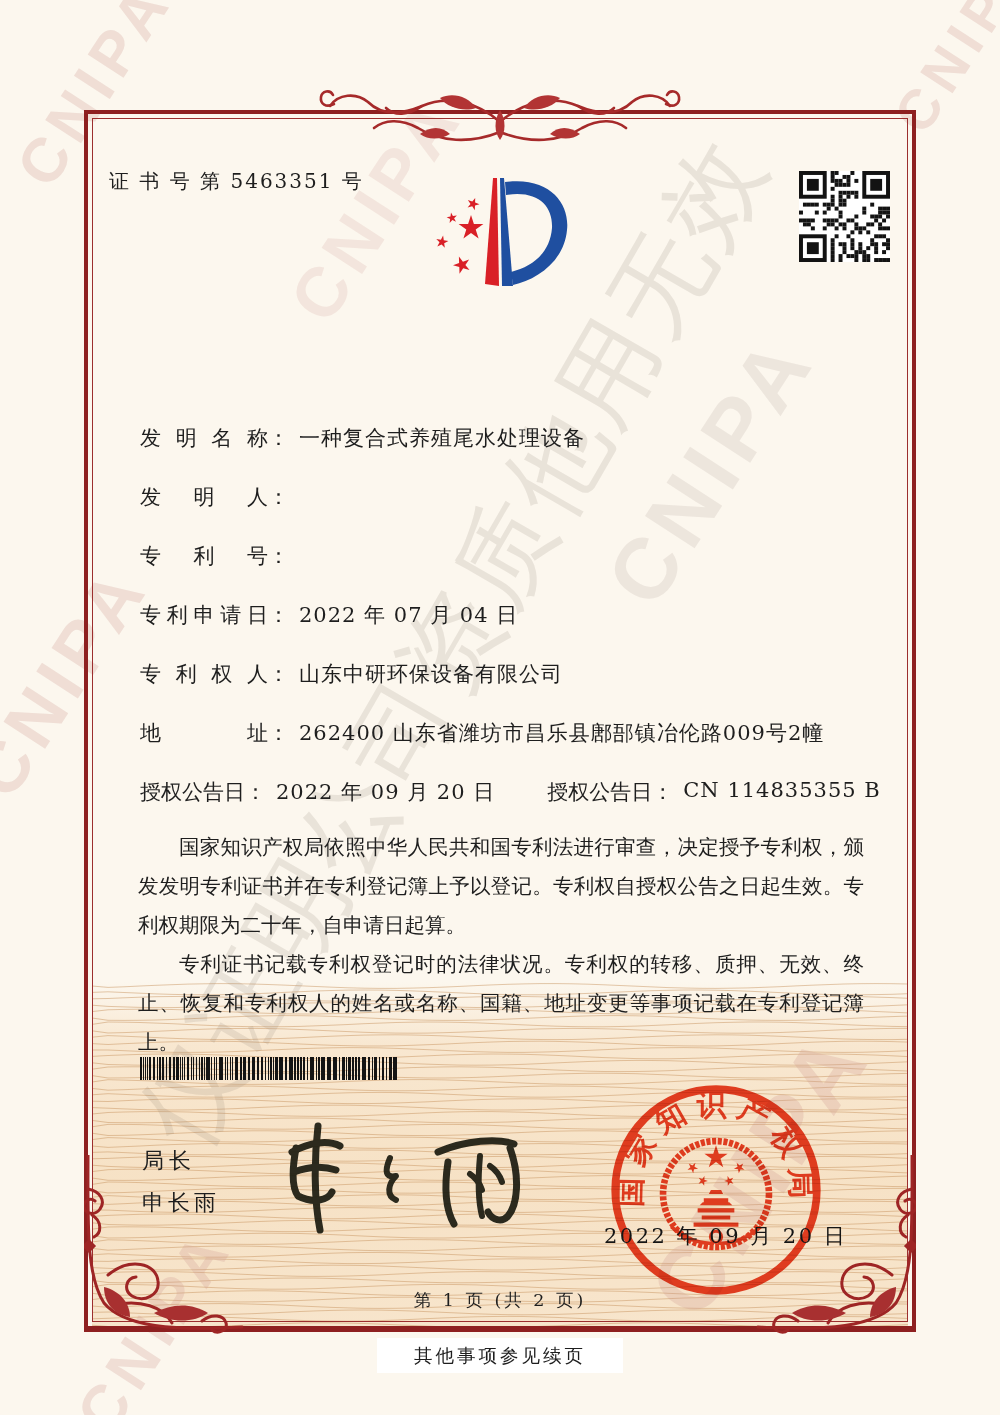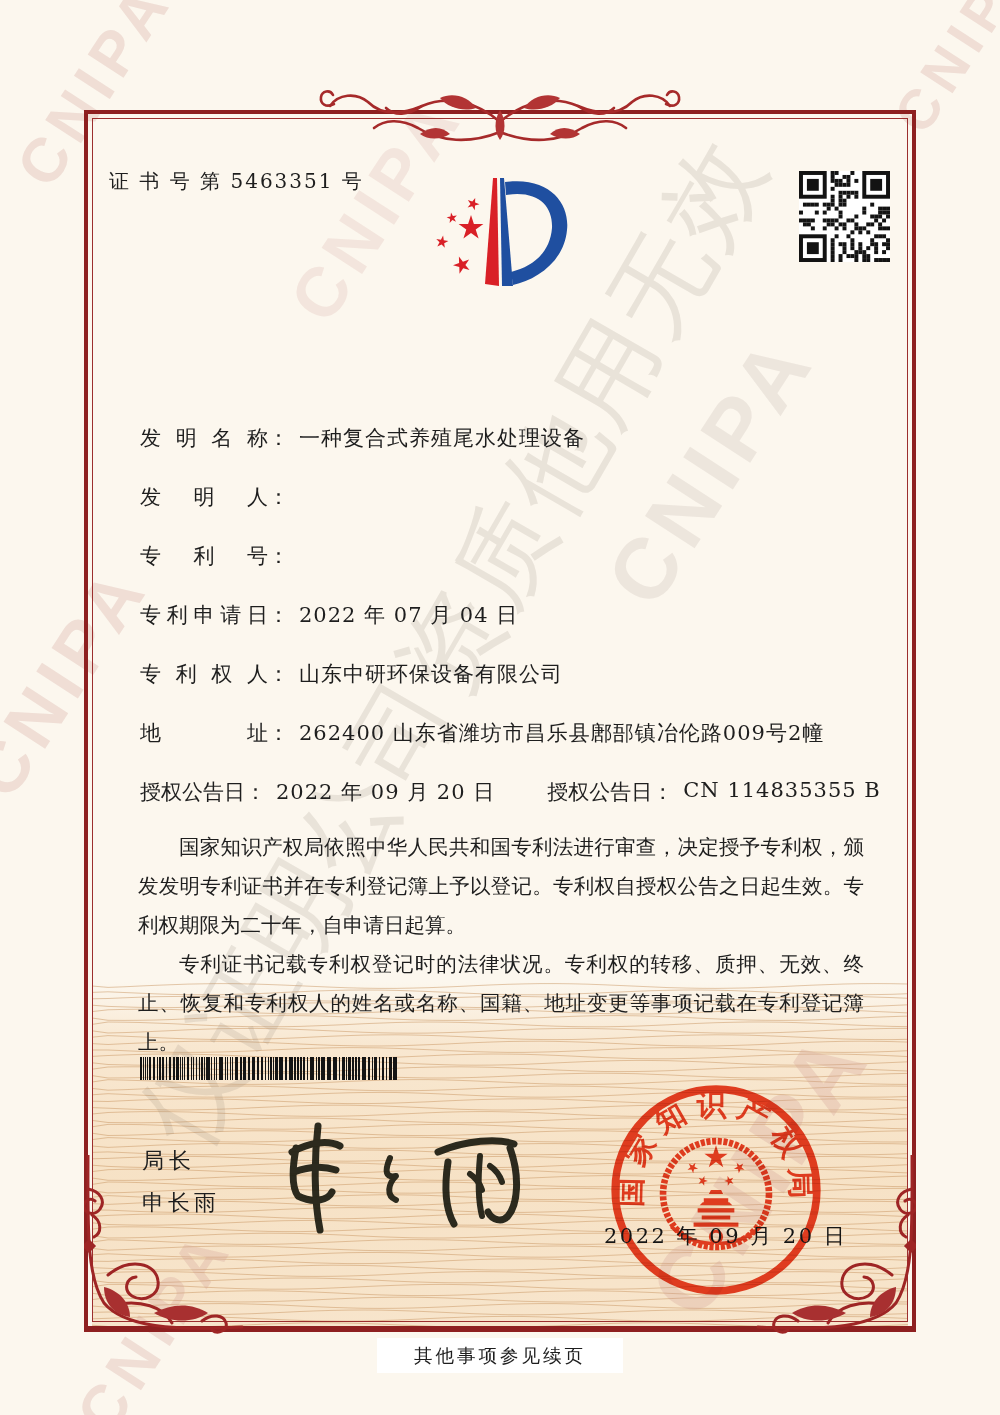--- a/index.html
+++ b/index.html
@@ -526,15 +526,16 @@
           <polygon points="96.7,94.3 96.6,97.9 100.0,99.2 96.5,100.2 96.4,103.8 94.3,100.8 90.9,101.8 93.1,98.9 91.1,95.9 94.5,97.2"></polygon>
           <polygon points="119.3,94.3 121.5,97.2 124.9,95.9 122.9,98.9 125.1,101.8 121.7,100.8 119.6,103.8 119.5,100.2 116.0,99.2 119.4,97.9"></polygon>
         </g>
       <path d="M101 112 l2 -4 h10 l2 4 z M96 116 h24 v4 h-24 z M92 123 l3 -3 h26 l3 3 z M90 126 h36 v4 h-36 z M94 133 h28 v4 h-28 z M86 140 h44 v4 h-44 z"></path>
       <circle cx="108" cy="154" r="5.5" fill="none" stroke="#e6391b" stroke-width="3"></circle>
       <path d="M64 144 Q85 162 106 160 M152 144 Q131 162 110 160" fill="none" stroke="#e6391b" stroke-width="3.5"></path>
     </g>
   </svg>
   <div class="seal-date">2022 年 09 月 20 日</div>
 
+  <div class="page-info">第 1 页 (共 2 页)</div>
   <div class="note-box">其他事项参见续页</div>
 
 </div>
 
 </body></html>

